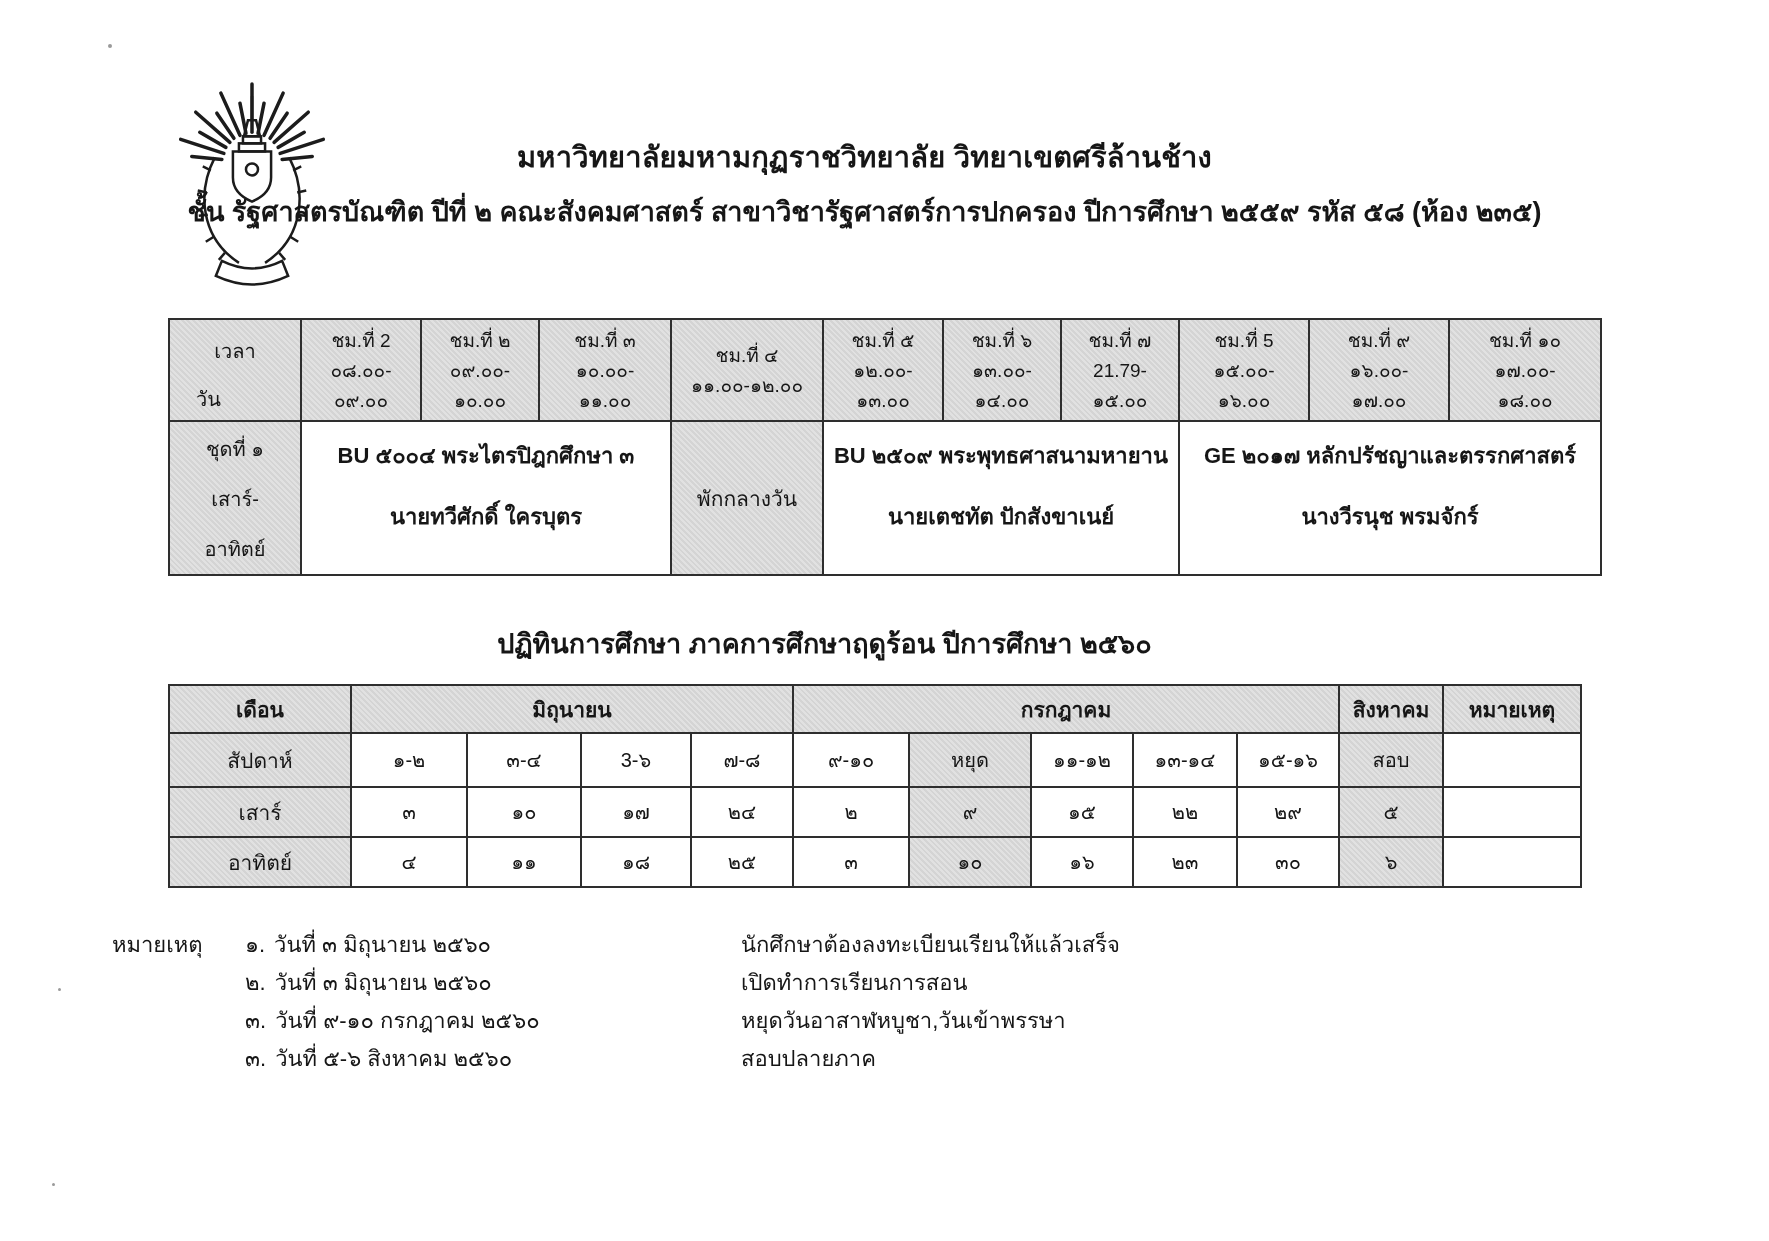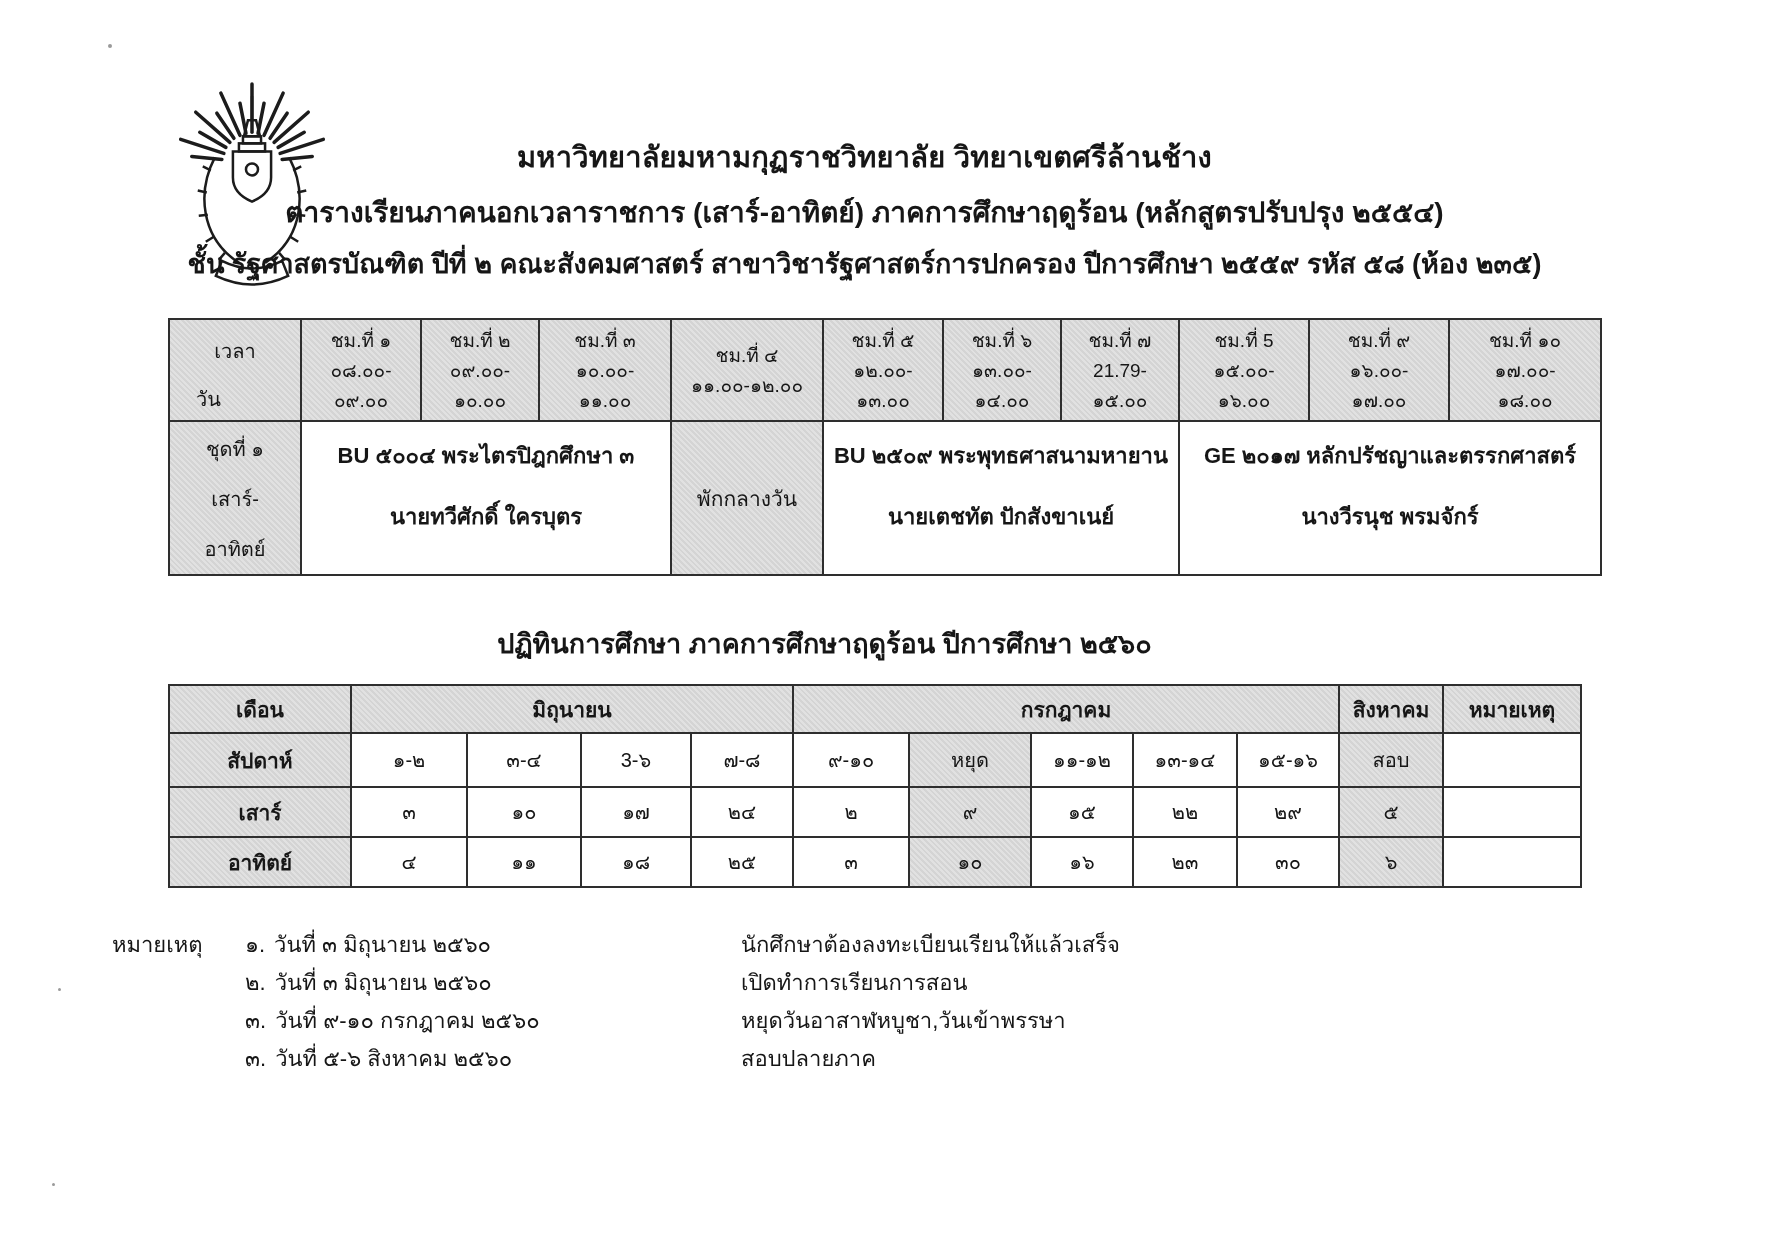--- a/index.html
+++ b/index.html
@@ -48,21 +48,21 @@
   .teacher-line{margin-top:26px;font-size:22px;font-weight:bold;}
   .lunch-cell{font-size:21px;}
 
   
   .cal-title{position:absolute;left:0;right:120px;top:622px;text-align:center;font-weight:bold;font-size:27px;}
   .cal{position:absolute;left:168px;top:684px;width:1412px;}
   .cal td{font-size:20px;}
   .cal .r-month td{height:46px;font-size:21px;font-weight:bold;}
   .cal .r-week td{height:52px;}
   .cal .r-day td{height:48px;}
-  .cal .lbl{font-size:21px;font-weight:bold;}
+  .cal .lbl{font-size:21px;font-weight:normal;}
 
   
   .notes{position:absolute;left:112px;top:926px;font-size:22px;display:flex;}
   .notes-label{width:133px;line-height:38px;}
   .note-row{line-height:38px;display:flex;}
   .note-numdate{display:inline-block;width:496px;}
   .note-num{display:inline-block;margin-right:9px;}
 </style>
 </head>
 <body>
@@ -101,21 +101,20 @@
       <path d="M48,95 C30,130 34,175 72,200"></path>
       <path d="M122,95 C140,130 136,175 98,200"></path>
       <path d="M44,108 l-8,-4 M40,130 l-9,-2 M41,152 l-9,1 M47,174 l-8,5 M58,190 l-6,7"></path>
       <path d="M126,108 l8,-4 M130,130 l9,-2 M129,152 l9,1 M123,174 l8,5 M112,190 l6,7"></path>
       <path d="M55,198 q30,15 60,0 l6,15 q-36,17 -72,0 z"></path>
     </g>
   </svg>
 
   <div class="titles">
     <div class="title-l1">มหาวิทยาลัยมหามกุฏราชวิทยาลัย  วิทยาเขตศรีล้านช้าง</div>
-    <div class="title-l2">ตารางเรียนภาคนอกเวลาราชการ (เสาร์-อาทิตย์) ภาคการศึกษาฤดูร้อน (หลักสูตรปรับปรุง ๒๕๕๔)</div>
     <div class="title-l3">ชั้น รัฐศาสตรบัณฑิต ปีที่ ๒ คณะสังคมศาสตร์ สาขาวิชารัฐศาสตร์การปกครอง ปีการศึกษา ๒๕๕๙ รหัส ๕๘ (ห้อง ๒๓๕)</div>
   </div>
 
   <table class="sched">
     <colgroup>
       <col style="width:132px">
         <col style="width:120px">
         <col style="width:118px">
         <col style="width:132px">
       <col style="width:152px">
@@ -126,21 +125,21 @@
         <col style="width:140px">
         <col style="width:152px">
     </colgroup>
     <tbody>
         <tr class="hdr">
       <td class="shade corner">
         <div class="c-top">เวลา</div>
         <div class="c-bottom">วัน</div>
       </td>
       <td class="shade">
-        <div class="p-line p-label">ชม.ที่ ๑</div>
+        <div class="p-line p-label">ชม.ที่ 2</div>
         <div class="p-line">๐๘.๐๐-</div>
         <div class="p-line">๐๙.๐๐</div>
       </td>
       <td class="shade">
         <div class="p-line p-label">ชม.ที่ ๒</div>
         <div class="p-line">๐๙.๐๐-</div>
         <div class="p-line">๑๐.๐๐</div>
       </td>
       <td class="shade">
         <div class="p-line p-label">ชม.ที่ ๓</div>

